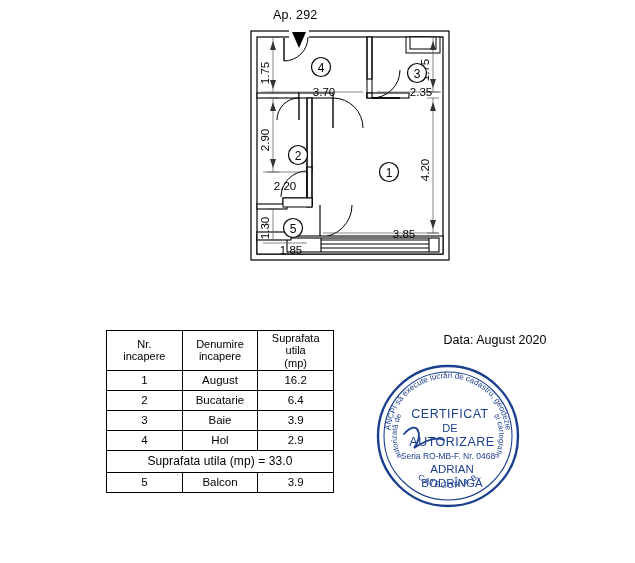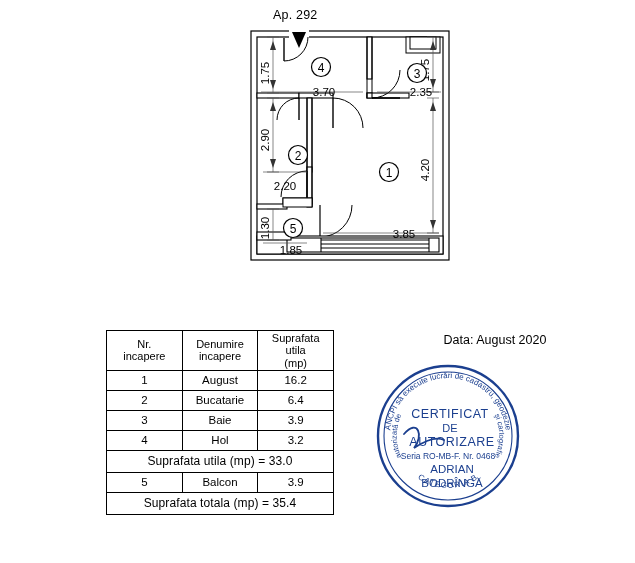--- a/index.html
+++ b/index.html
@@ -311,32 +311,29 @@
         <td class="datarow col-area">6.4</td>
       </tr>
       <tr>
         <td class="datarow col-nr">3</td>
         <td class="datarow col-name">Baie</td>
         <td class="datarow col-area">3.9</td>
       </tr>
       <tr>
         <td class="datarow col-nr">4</td>
         <td class="datarow col-name">Hol</td>
-        <td class="datarow col-area">3.2</td>
+        <td class="datarow col-area">2.9</td>
       </tr>
       <tr class="summary">
         <td colspan="3">Suprafata utila (mp) = 33.0</td>
       </tr>
       <tr>
         <td class="datarow col-nr">5</td>
         <td class="datarow col-name">Balcon</td>
         <td class="datarow col-area">3.9</td>
-      </tr>
-      <tr class="summary">
-        <td colspan="3">Suprafata totala (mp) = 35.4</td>
       </tr>
     </tbody>
   </table>
 </div>
 
 <div id="sign-block">
   <div class="sign-line l1">Data: August 2020</div>
 
   <svg id="stamp" viewBox="0 0 148 148">
     <defs>

